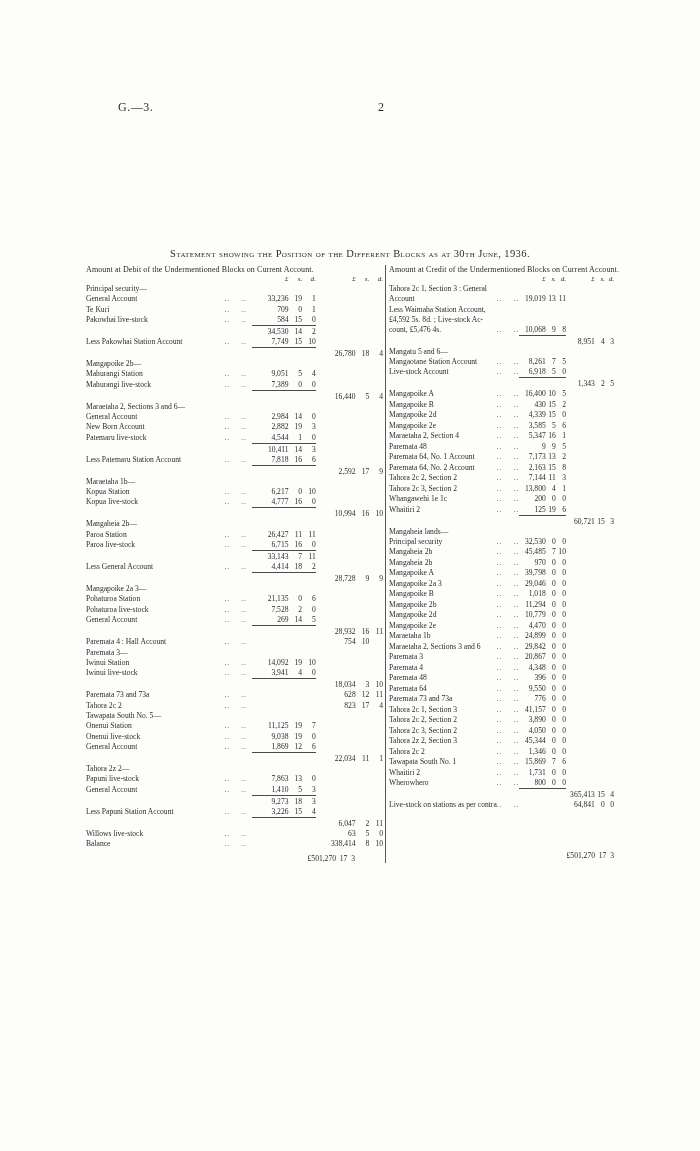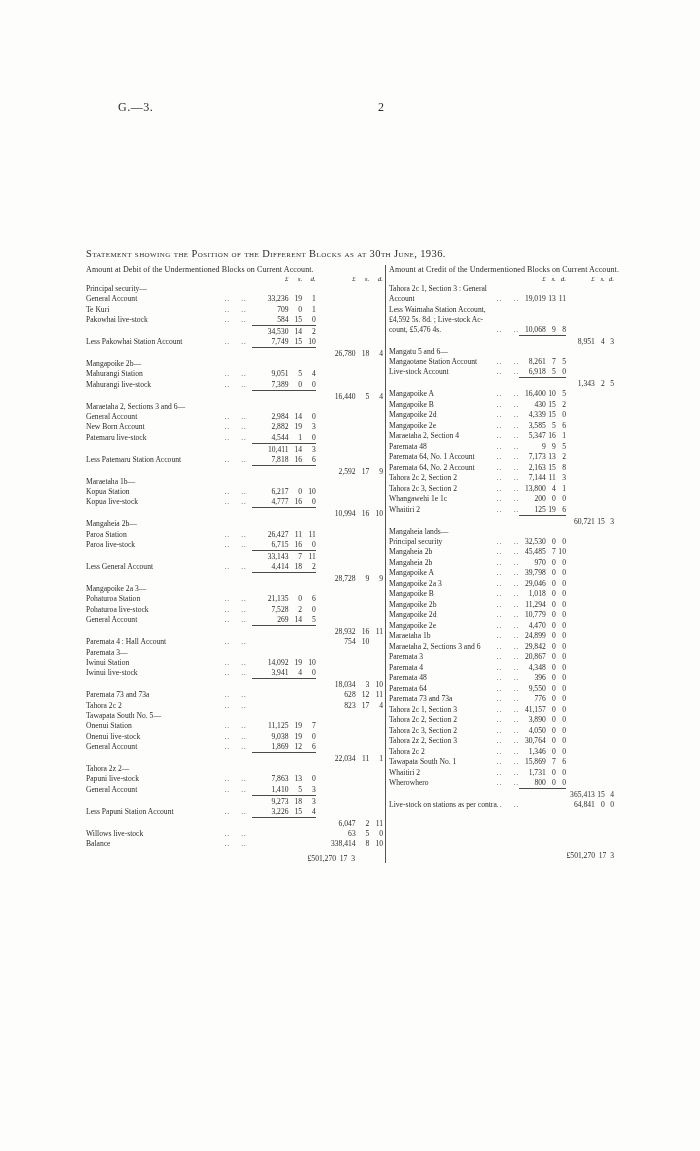--- a/index.html
+++ b/index.html
@@ -39,20 +39,21 @@
     top: 0;
     font-size: 12px;
   }
   .statement {
     position: absolute;
     left: 86px;
     top: 248px;
     width: 528px;
   }
   .title {
+    text-align: center;
     font-size: 10.5px;
     font-variant: small-caps;
     letter-spacing: 0.4px;
     margin-bottom: 6px;
     white-space: nowrap;
   }
   .cols {
     display: flex;
     align-items: flex-start;
   }
@@ -1147,21 +1148,21 @@
                 <td class="num">4,050</td>
                 <td class="sd">0</td>
                 <td class="sd2">0</td>
                 <td class="num"></td>
                 <td class="sd"></td>
                 <td class="sd2"></td>
               </tr>
               <tr>
                 <td class="ind1">Tahora 2z 2, Section 3</td>
                 <td class="dots">..&nbsp;&nbsp;&nbsp;&nbsp;..</td>
-                <td class="num">30,764</td>
+                <td class="num">45,344</td>
                 <td class="sd">0</td>
                 <td class="sd2">0</td>
                 <td class="num"></td>
                 <td class="sd"></td>
                 <td class="sd2"></td>
               </tr>
               <tr>
                 <td class="ind1">Tahora 2c 2</td>
                 <td class="dots">..&nbsp;&nbsp;&nbsp;&nbsp;..</td>
                 <td class="num">1,346</td>

